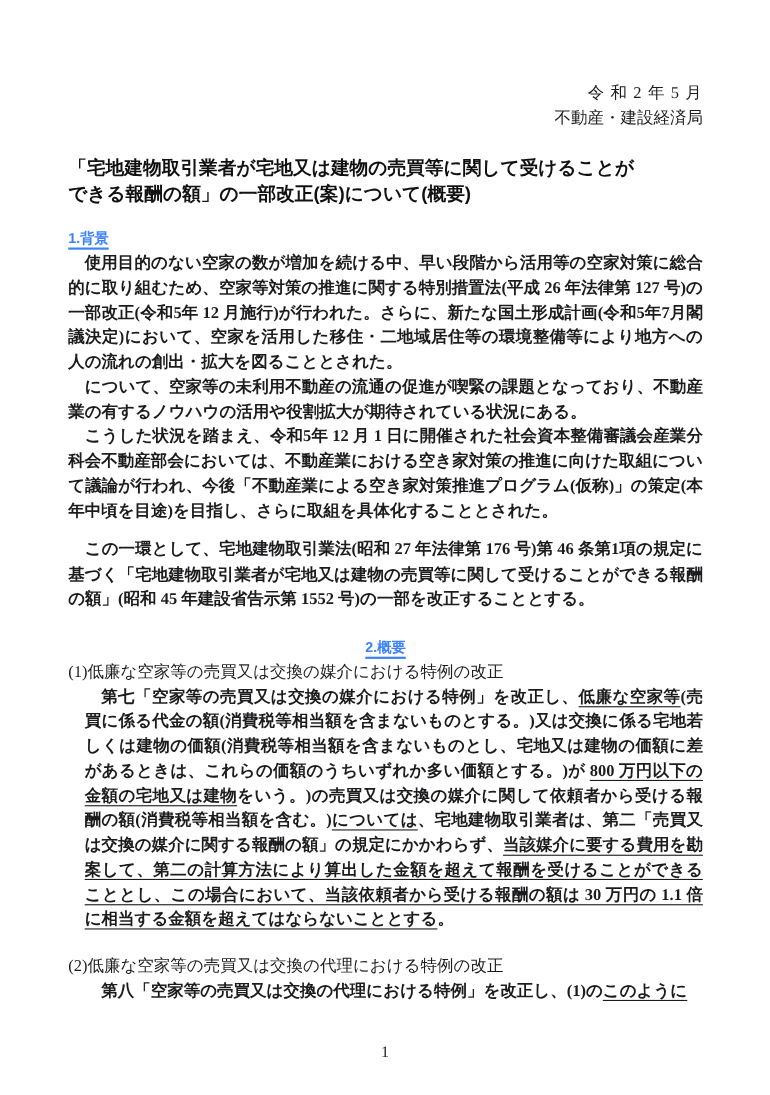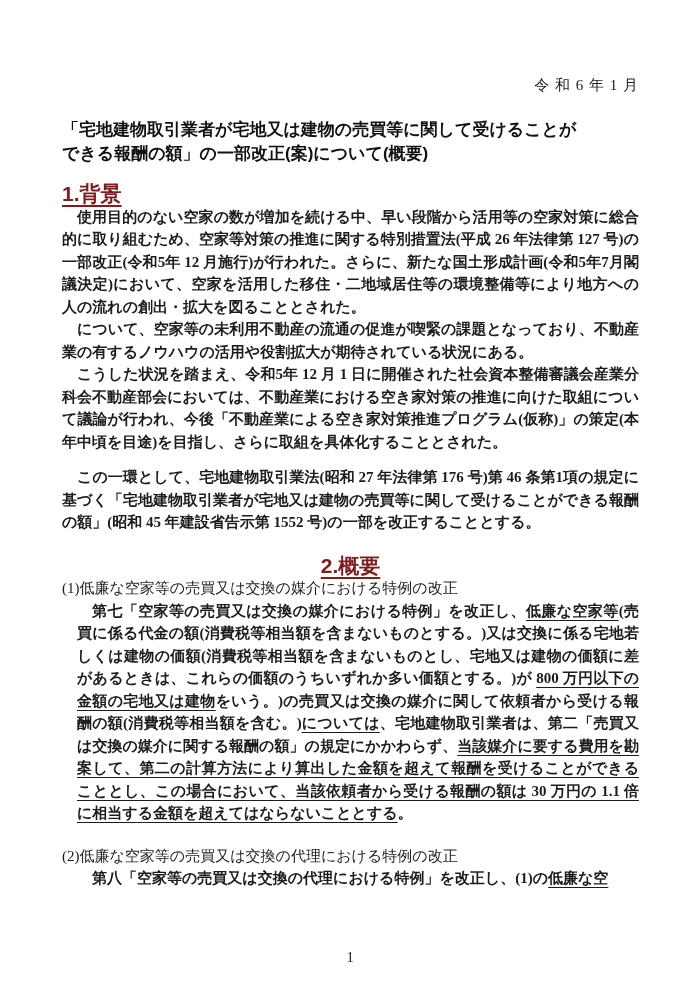--- a/index.html
+++ b/index.html
@@ -27,23 +27,23 @@
     font-weight: bold;
     font-size: 17px;
     line-height: 23.5px;
     color: #111;
   }
   .doc-title .title-line { display: block; }
   .sec-heading {
     margin-top: 18px;
     font-family: "Liberation Sans", "DejaVu Sans", sans-serif;
     font-weight: bold;
-    font-size: 21px;
+    font-size: 13px;
     line-height: 22.5px;
-    color: #7f1d1d;
+    color: #3b82f6;
   }
   .sec-heading .hd {
     text-decoration: underline;
     text-underline-offset: 4px;
     text-decoration-thickness: 1.5px;
   }
   #sec2-heading { margin-top: 21px; text-align: center; }
   .paras p {
     text-align: justify;
     text-indent: 1em;
@@ -66,21 +66,22 @@
     font-size: 14.5px;
     color: #222;
   }
 </style>
 </head>
 <body>
 
 <div class="page">
 
   <div class="header">
-    <div class="date">令 和 6 年 1 月</div>
+    <div class="date">令 和 2 年 5 月</div>
+    <div class="dept">不動産・建設経済局</div>
   </div>
 
   <h1 class="doc-title">
     <span class="title-line">「宅地建物取引業者が宅地又は建物の売買等に関して受けることが</span>
     <span class="title-line">できる報酬の額」の一部改正(案)について(概要)</span>
   </h1>
 
   <section>
     <h2 class="sec-heading" id="sec1-heading"><span class="hd">1.背景</span></h2>
     <div class="paras">
@@ -97,20 +98,20 @@
     <div class="sub-block1">
       <div class="sub-heading">(1)低廉な空家等の売買又は交換の媒介における特例の改正</div>
       <div class="paras sub">
           <p><span>第七「空家等の売買又は交換の媒介における特例」を改正し、</span><span class="u">低廉な空家等</span><span>(売買に係る代金の額(消費税等相当額を含まないものとする。)又は交換に係る宅地若しくは建物の価額(消費税等相当額を含まないものとし、宅地又は建物の価額に差があるときは、これらの価額のうちいずれか多い価額とする。)が </span><span class="u">800 万円以下の金額の宅地又は建物</span><span>をいう。)の売買又は交換の媒介に関して依頼者から受ける報酬の額(消費税等相当額を含む。)</span><span class="u">については</span><span>、宅地建物取引業者は、第二「売買又は交換の媒介に関する報酬の額」の規定にかかわらず、</span><span class="u">当該媒介に要する費用を勘案して、第二の計算方法により算出した金額を超えて報酬を受けることができることとし、この場合において、当該依頼者から受ける報酬の額は 30 万円の 1.1 倍に相当する金額を超えてはならないこととする</span><span>。</span></p>
         </div>
     </div>
 
     <div class="sub-block2">
       <div class="sub-heading">(2)低廉な空家等の売買又は交換の代理における特例の改正</div>
       <div class="paras sub">
-          <p><span>第八「空家等の売買又は交換の代理における特例」を改正し、(1)の</span><span class="u">低廉な空</span></p>
+          <p><span>第八「空家等の売買又は交換の代理における特例」を改正し、(1)の</span><span class="u">このように</span></p>
         </div>
     </div>
   </section>
 
   <div class="page-number">1</div>
 
 </div>
 
 </body></html>

